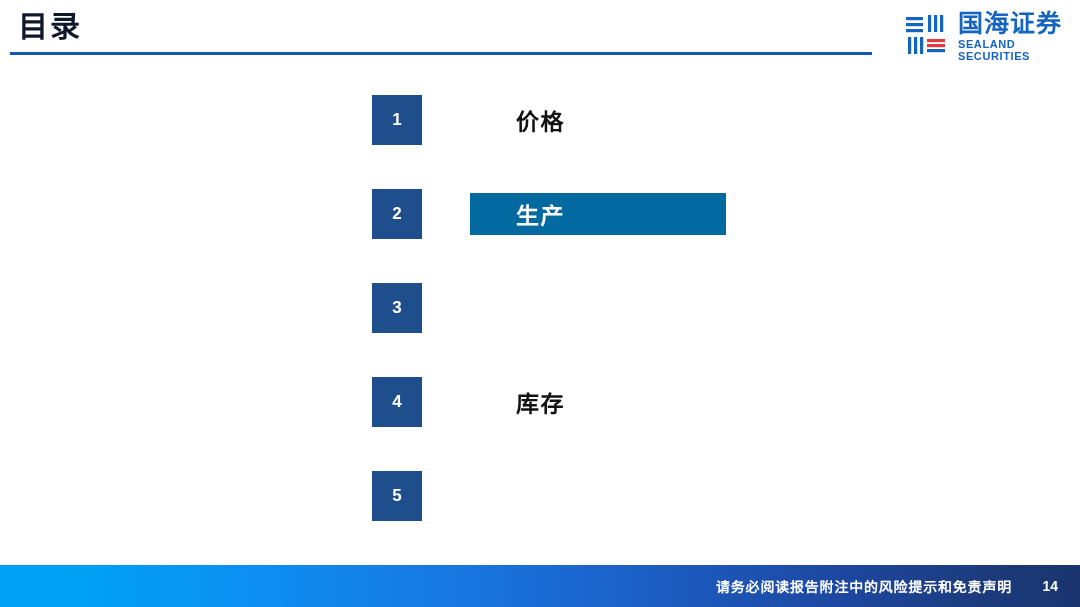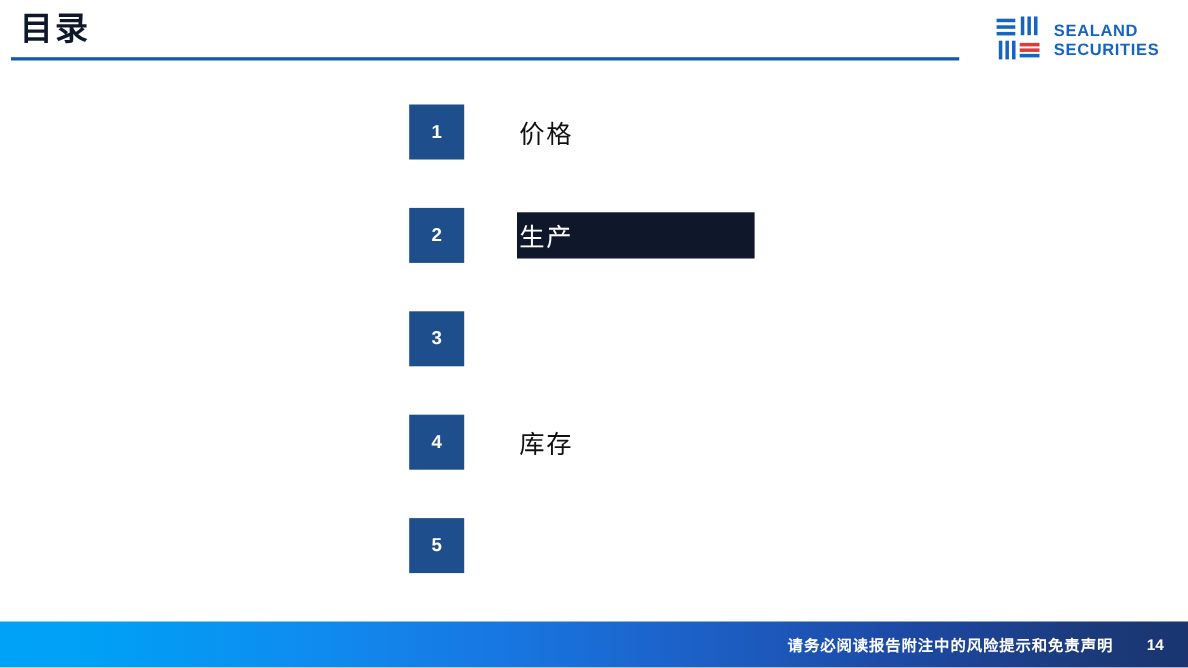--- a/index.html
+++ b/index.html
@@ -69,21 +69,21 @@
     justify-content: center;
   }
   .logo-cn {
     font-size: 25px;
     font-weight: bold;
     color: #1565c0;
     line-height: 1.05;
     letter-spacing: 1px;
   }
   .logo-en {
-    font-size: 15px;
+    font-size: 11px;
     font-weight: bold;
     color: #1565c0;
     letter-spacing: 0.6px;
     margin-top: 2px;
   }
 
   
   .toc {
     position: absolute;
     left: 372px;
@@ -115,31 +115,32 @@
   }
   .toc-label-wrap {
     position: relative;
     margin-left: 48px;
     height: 42px;
     display: flex;
     align-items: center;
   }
   .toc-label {
     font-size: 23px;
-    font-weight: normal;
+    font-weight: bold;
     color: #111111;
     letter-spacing: 1.5px;
     white-space: nowrap;
     position: relative;
     z-index: 2;
     padding-left: 2px;
+    margin-left: 44px;
   }
   .toc-item.highlighted .toc-label-wrap {
-    width: 216px;
-    background: #0f172a;
+    width: 256px;
+    background: #0369a1;
   }
   .toc-item.highlighted .toc-label {
     color: #ffffff;
   }
 
   
   .footer {
     position: absolute;
     left: 0;
     bottom: 0;
@@ -193,20 +194,21 @@
       <rect x="29" y="1" width="3.2" height="17" fill="#1565c0"></rect>
       <rect x="35" y="1" width="3.2" height="17" fill="#1565c0"></rect>
       <rect x="3" y="23" width="3.2" height="17" fill="#1565c0"></rect>
       <rect x="9" y="23" width="3.2" height="17" fill="#1565c0"></rect>
       <rect x="15" y="23" width="3.2" height="17" fill="#1565c0"></rect>
       <rect x="22" y="25" width="18" height="3.2" fill="#e03a3a"></rect>
       <rect x="22" y="30" width="18" height="3.2" fill="#e03a3a"></rect>
       <rect x="22" y="35" width="18" height="3.2" fill="#1565c0"></rect>
     </svg>
     <div class="logo-text">
+      <div class="logo-cn">国海证券</div>
       <div class="logo-en">SEALAND SECURITIES</div>
     </div>
   </div>
 
   <div class="toc">
 
     <div class="toc-item">
       <div class="toc-num">1</div>
       <div class="toc-label-wrap">
         <div class="toc-label">价格</div>

